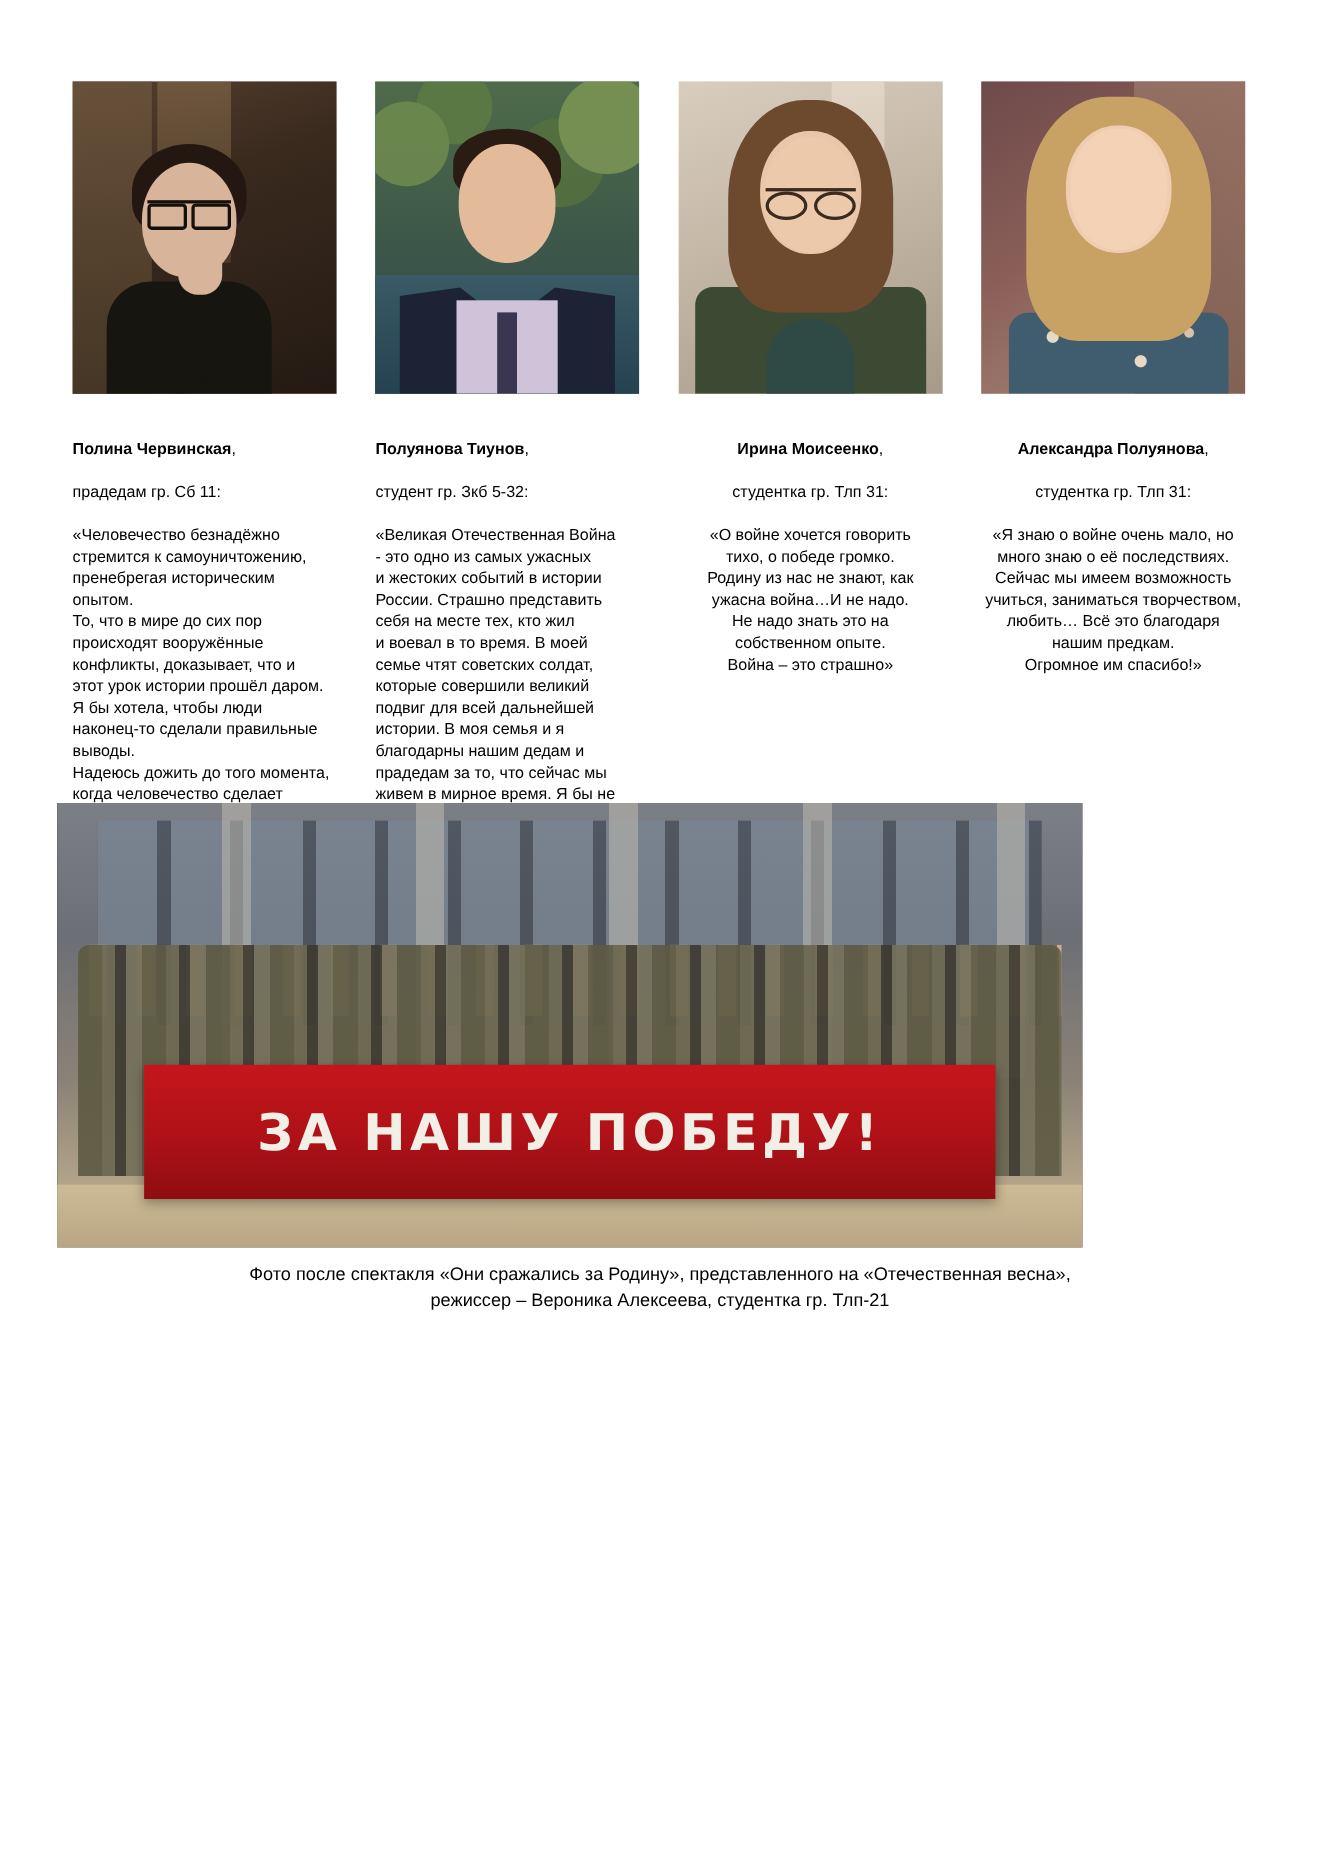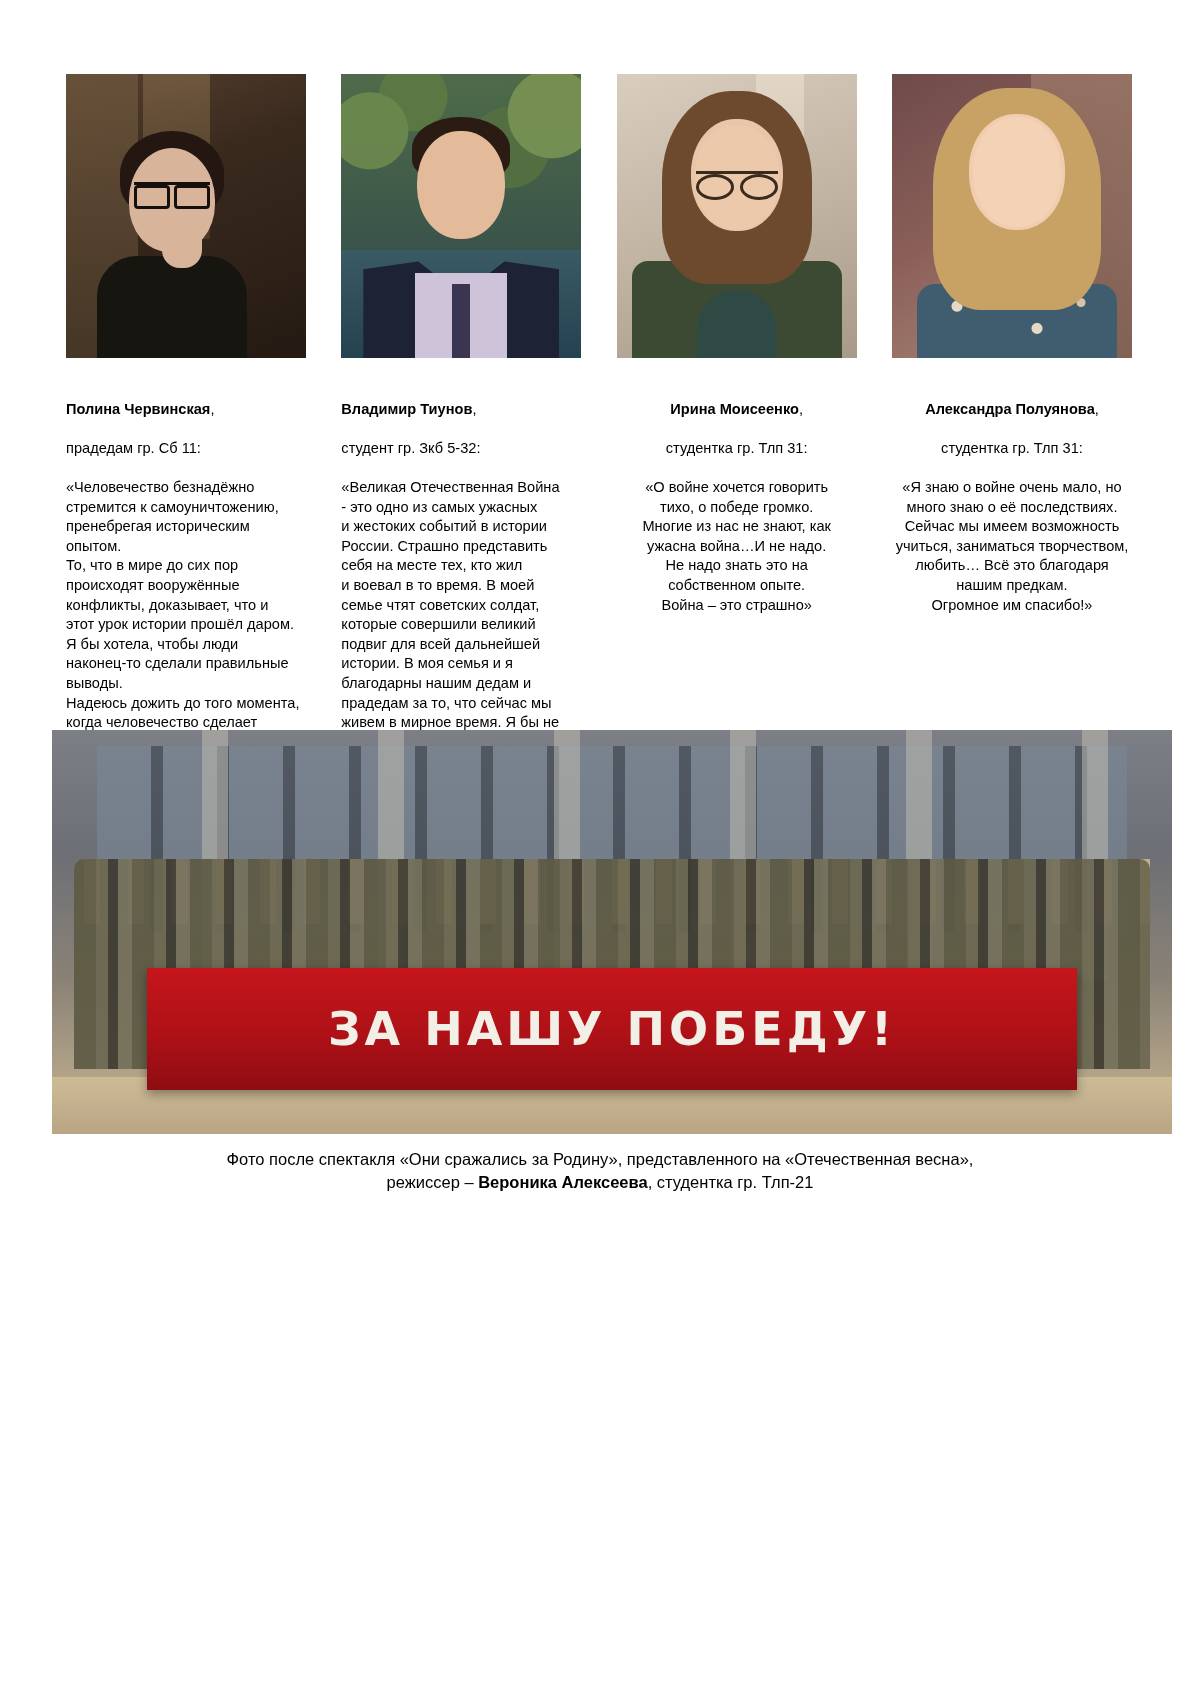--- a/index.html
+++ b/index.html
@@ -110,21 +110,21 @@
   .p4 .face{position:absolute;left:52%;top:15%;width:88px;height:110px;border-radius:48%;
     background:#f3d2b6;transform:translateX(-50%);}
   .p4 .dress{position:absolute;left:52%;bottom:0;width:200px;height:26%;
     background:#3f5d6e;transform:translateX(-50%);border-radius:18px 18px 0 0;
     background-image:radial-gradient(circle at 20% 30%,#e7d9c4 0 5px,transparent 6px),
                      radial-gradient(circle at 60% 60%,#e7d9c4 0 5px,transparent 6px),
                      radial-gradient(circle at 82% 25%,#d8c3a6 0 4px,transparent 5px);}
 
   
   .bigphoto{
-    position:absolute;left:52px;top:730px;width:1120px;height:404px;
+    position:absolute;left:52px;top:730px;width:932px;height:404px;
     overflow:hidden;background:#2a2a2e;
   }
   .bp-hall{position:absolute;inset:0;
     background:linear-gradient(180deg,#7d7f86 0%,#6d6f76 30%,#8a8276 62%,#cbb893 100%);}
   .bp-windows{position:absolute;left:4%;top:4%;width:92%;height:46%;
     background:repeating-linear-gradient(90deg,
       rgba(120,135,150,.85) 0 54px, rgba(60,70,82,.9) 54px 66px);
     opacity:.75;}
   .bp-cols{position:absolute;left:0;top:0;width:100%;height:62%;
     background:repeating-linear-gradient(90deg,
@@ -148,21 +148,21 @@
   .banner span{
     color:#f2efe6;font-weight:bold;letter-spacing:4px;
     font-size:46px;font-family:"DejaVu Sans", sans-serif;
     white-space:nowrap;
   }
 
   .bigcaption{
     position:absolute;left:52px;top:1148px;width:1096px;
     text-align:center;font-size:16.5px;line-height:23px;color:#000;
   }
-  .bigcaption b{font-weight:bold;margin-top:16px;}
+  .bigcaption b{font-weight:normal;margin-top:16px;}
 </style>
 </head>
 <body>
 
 <div class="page">
 
   <div class="cards">
 
     <div class="card">
       <div class="photo p1">
@@ -204,21 +204,21 @@
           <div class="trees"></div>
             <div class="water"></div>
           <div class="jacket"></div>
             <div class="shirt"></div>
             <div class="tie"></div>
           <div class="hair"></div>
             <div class="head"></div>
         </div>
       </div>
       <div class="caption align-left">
-        <span class="nm">Владимир Тиунов</span><span>,</span><br>
+        <span class="nm">Полуянова Тиунов</span><span>,</span><br>
         <span>студент гр. Зкб 5-32:</span><br>
         <span>«Великая Отечественная Война
 - это одно из самых ужасных
 и жестоких событий в истории
 России. Страшно представить
 себя на месте тех, кто жил
 и воевал в то время. В моей
 семье чтят советских солдат,
 которые совершили великий
 подвиг для всей дальнейшей
@@ -242,21 +242,21 @@
             <div class="head"></div>
             <div class="face"></div>
           <div class="glass"></div>
         </div>
       </div>
       <div class="caption align-right">
         <span class="nm">Ирина Моисеенко</span><span>,</span><br>
         <span>студентка гр. Тлп 31:</span><br>
         <span>«О войне хочется говорить
 тихо, о победе громко.
-Многие из нас не знают, как
+Родину из нас не знают, как
 ужасна война…И не надо.
 Не надо знать это на
 собственном опыте.
 Война – это страшно»</span>
       </div>
     </div>
 
     <div class="card">
       <div class="photo p4">
         <div class="inner">

